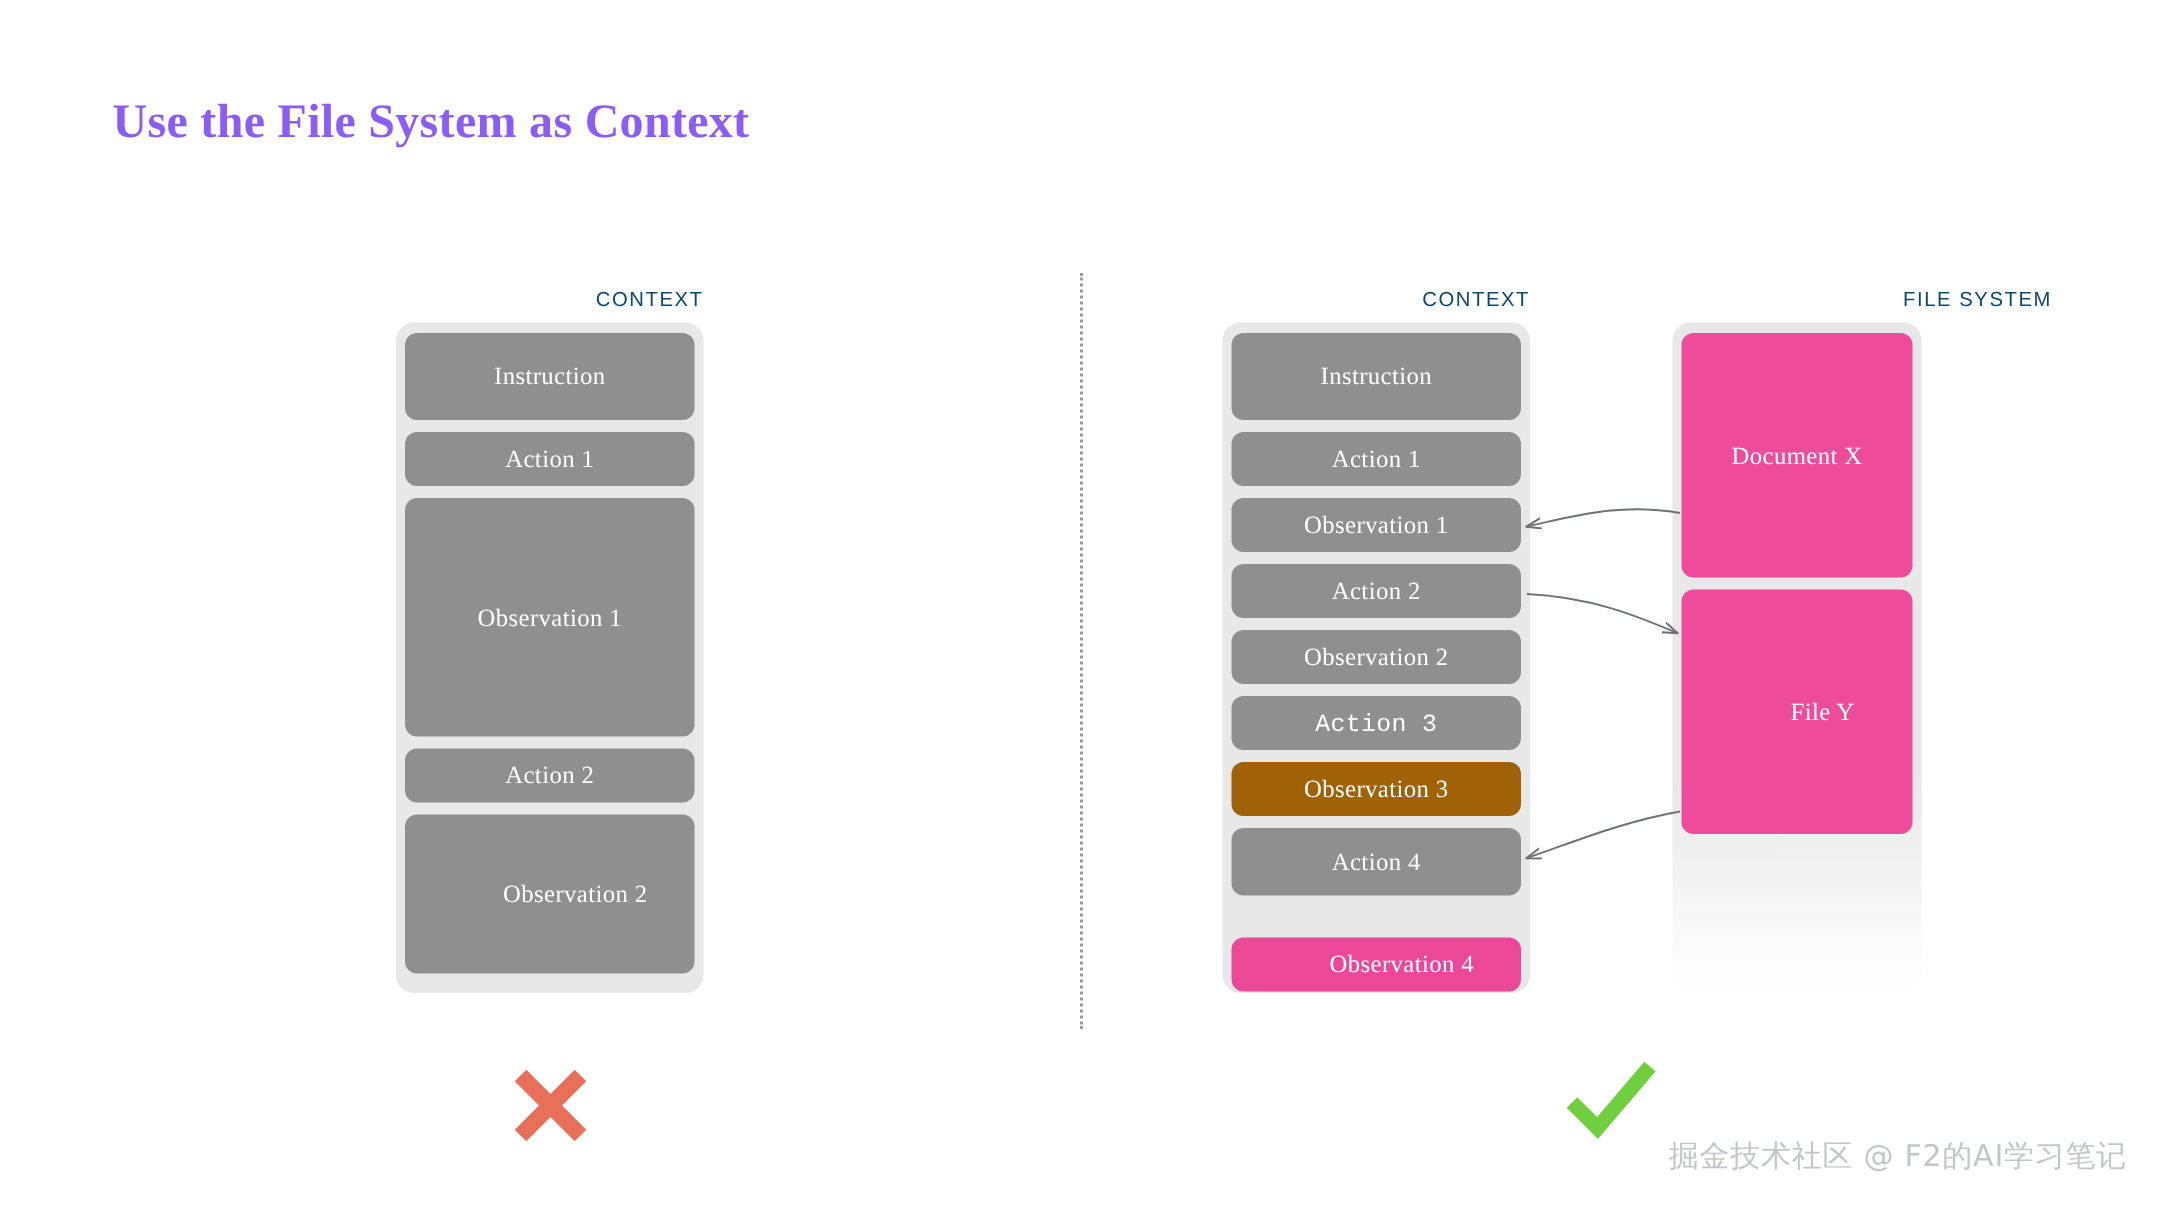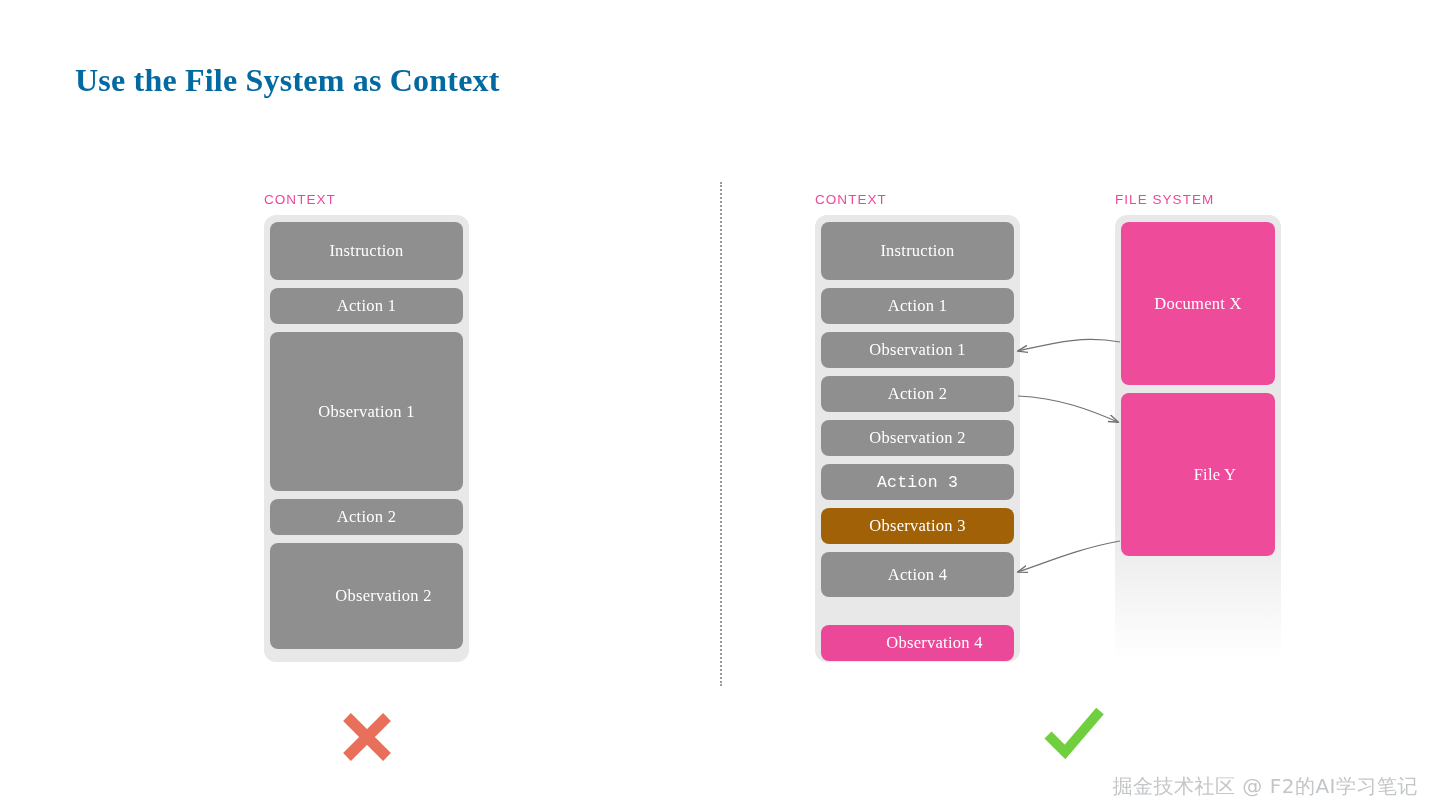--- a/index.html
+++ b/index.html
@@ -18,37 +18,37 @@
 
   
   .slide-title {
     position: absolute;
     left: 75px;
     top: 62px;
     font-family: "Liberation Serif", serif;
     font-weight: bold;
     font-size: 32px;
     letter-spacing: 0.2px;
-    color: #0369a1;
+    color: #8b5cf6;
     white-space: nowrap;
   }
 
   
   .col-label {
     position: absolute;
     font-family: "Liberation Sans", sans-serif;
     font-size: 13.5px;
     letter-spacing: 1.05px;
-    color: #ec4899;
-    text-align: left;
+    color: #0c4a6e;
+    text-align: right;
     white-space: nowrap;
   }
   #label-left-context  { left: 264px;  top: 192px; width: 205px; }
   #label-right-context { left: 815px;  top: 192px; width: 205px; }
-  #label-file-system   { left: 1115px; top: 192px; width: 205px; }
+  #label-file-system   { left: 1163px; top: 192px; width: 205px; }
 
   
   .stack {
     position: absolute;
     border-radius: 12px;
     box-sizing: border-box;
   }
   .stack.ctx {
     background: #e8e8e8;
     padding: 7px 6px;
@@ -103,21 +103,21 @@
   .verdict {
     position: absolute;
   }
   #mark-cross { left: 338px; top: 708px; width: 58px; height: 58px; }
   #mark-check { left: 1043px; top: 705px; width: 62px; height: 56px; }
 
   
   #watermark {
     position: absolute;
     right: 22px;
-    bottom: 10px;
+    bottom: 26px;
     font-family: "DejaVu Sans", sans-serif;
     font-size: 20px;
     color: #c3c6c8;
     letter-spacing: 0.5px;
     white-space: nowrap;
   }
 </style>
 </head>
 <body>
 

